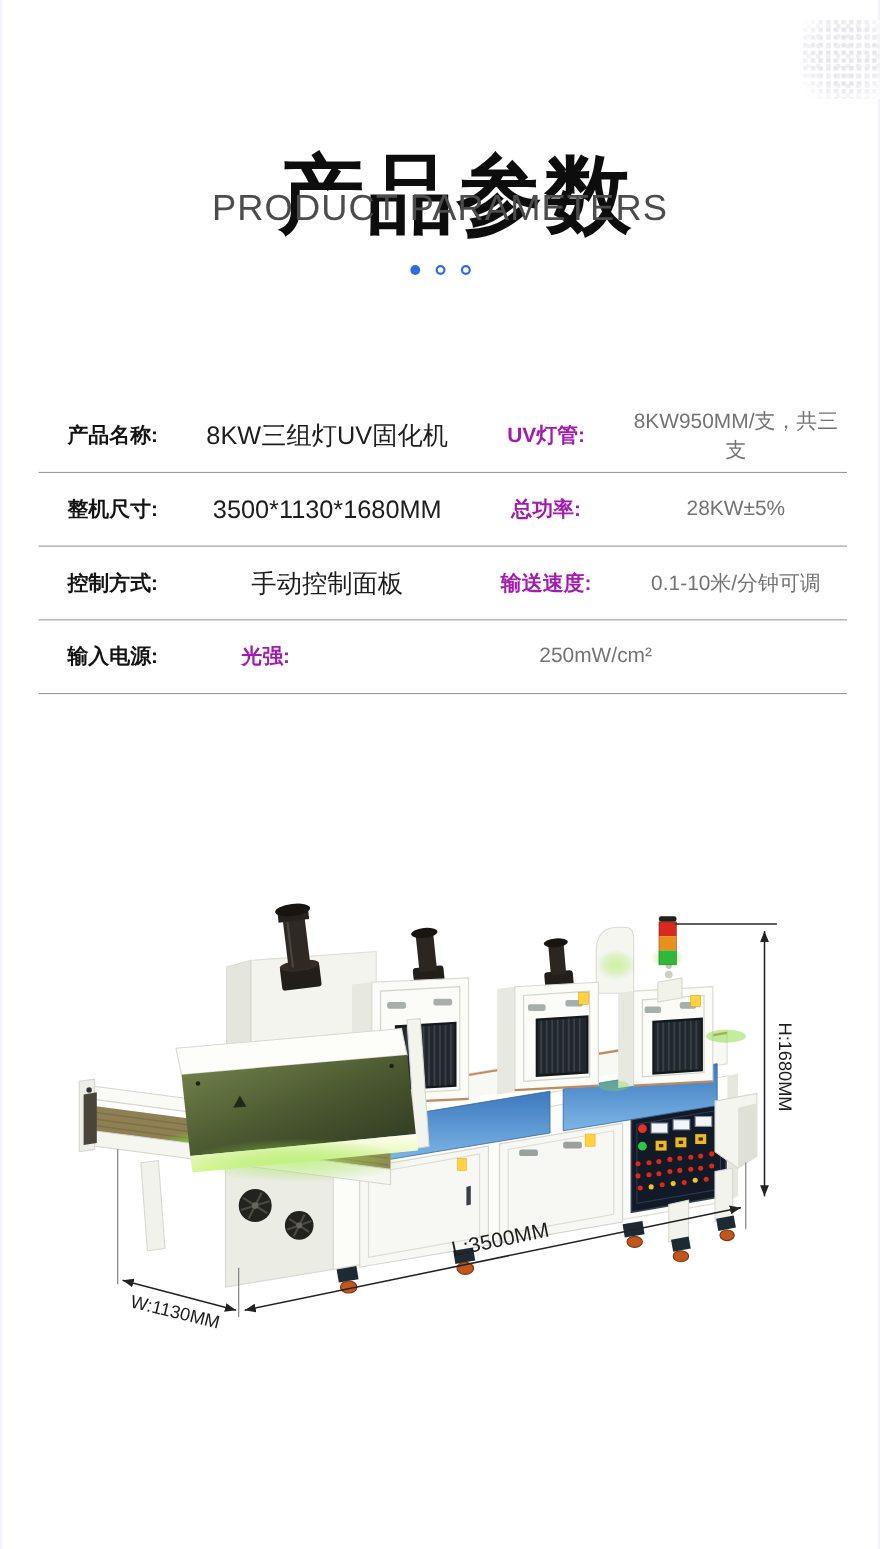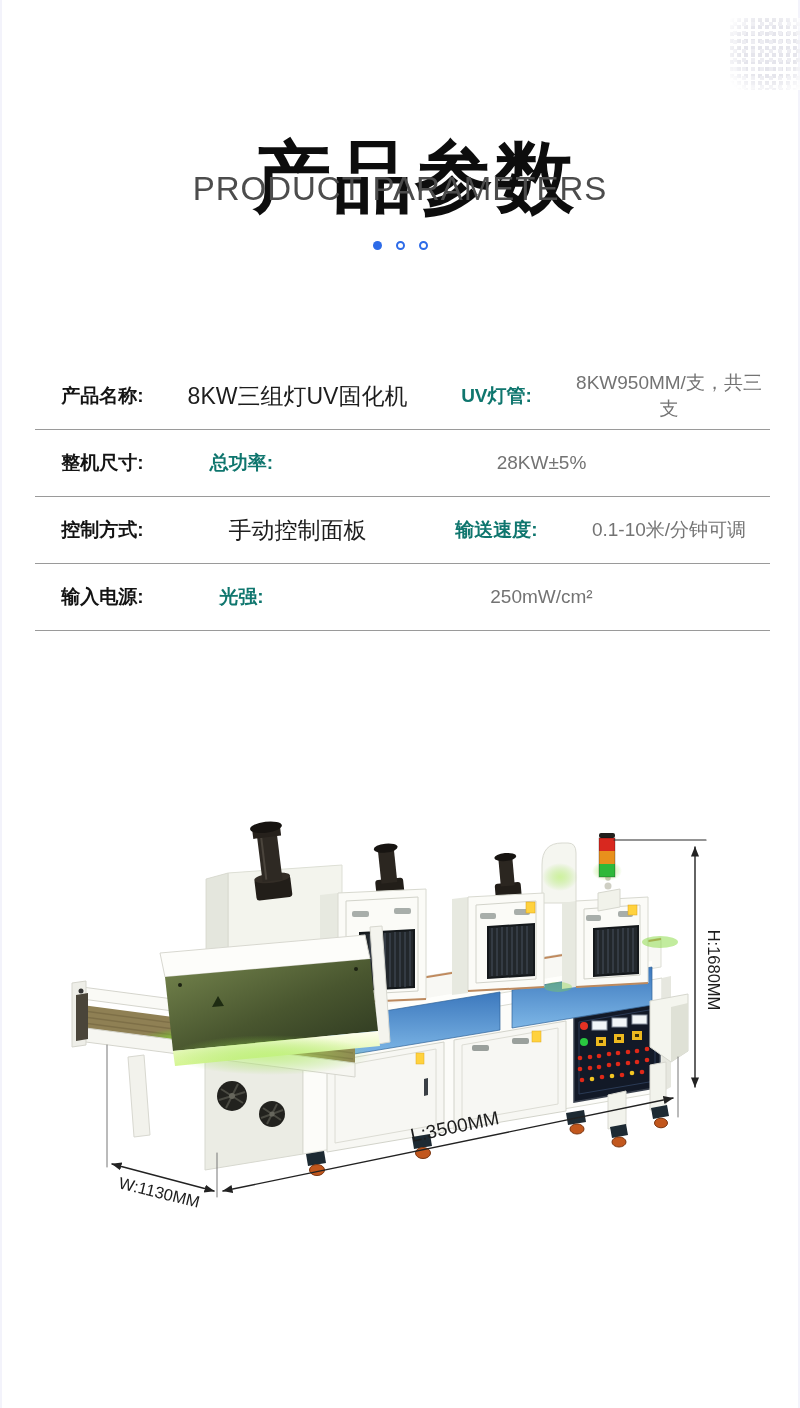--- a/index.html
+++ b/index.html
@@ -31,21 +31,21 @@
   .dot.ring{border:2px solid #2d6be8;background:#fff;}
 
   
   .spec{position:absolute;left:35px;top:363px;width:735px;text-align:center;}
   .spec-row{
     display:flex;align-items:center;height:66px;
     border-bottom:1.5px solid #9a9a9a;
   }
   .spec-row .c1{width:135px;font-size:19px;font-weight:700;color:#141414;}
   .spec-row .c2{width:255px;font-size:23px;font-weight:400;color:#1d1d1d;}
-  .spec-row .c3{width:143px;font-size:19px;font-weight:700;color:#0f766e;}
+  .spec-row .c3{width:143px;font-size:19px;font-weight:700;color:#a21caf;}
   .spec-row .c4{flex:1;font-size:19px;font-weight:400;color:#737373;}
 
   
   .machine{position:absolute;left:20px;top:815px;width:740px;height:420px;margin:0;}
   .machine svg{display:block;}
   .dim-text{fill:#1d1d1d;font-weight:500;font-family:"Liberation Sans","DejaVu Sans",sans-serif;}
 </style>
 </head>
 <body>
 
@@ -82,20 +82,21 @@
 
   <section class="spec">
     <div class="spec-row">
       <span class="c1">产品名称:</span>
       <span class="c2">8KW三组灯UV固化机</span>
       <span class="c3">UV灯管:</span>
       <span class="c4">8KW950MM/支，共三支</span>
     </div>
     <div class="spec-row">
       <span class="c1">整机尺寸:</span>
+      <span class="c2">3500*1130*1680MM</span>
       <span class="c3">总功率:</span>
       <span class="c4">28KW±5%</span>
     </div>
     <div class="spec-row">
       <span class="c1">控制方式:</span>
       <span class="c2">手动控制面板</span>
       <span class="c3">输送速度:</span>
       <span class="c4">0.1-10米/分钟可调</span>
     </div>
     <div class="spec-row">

